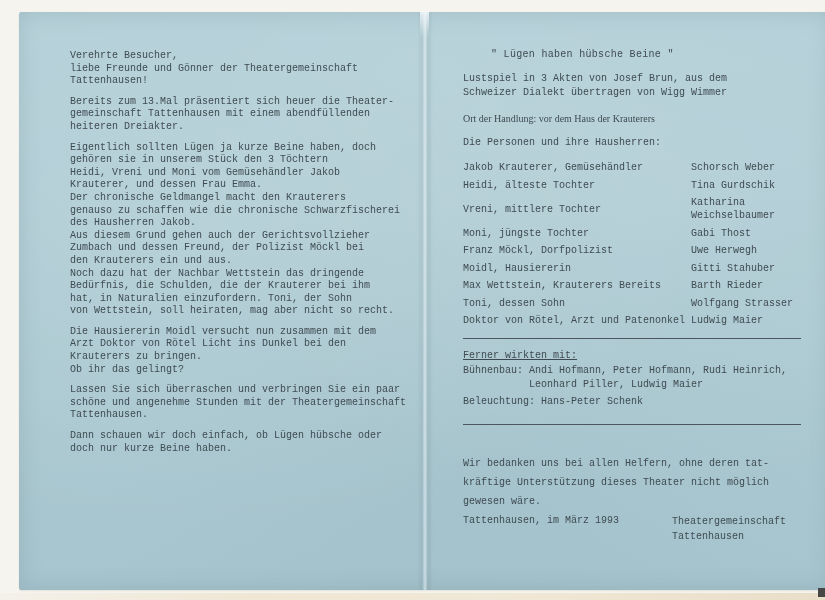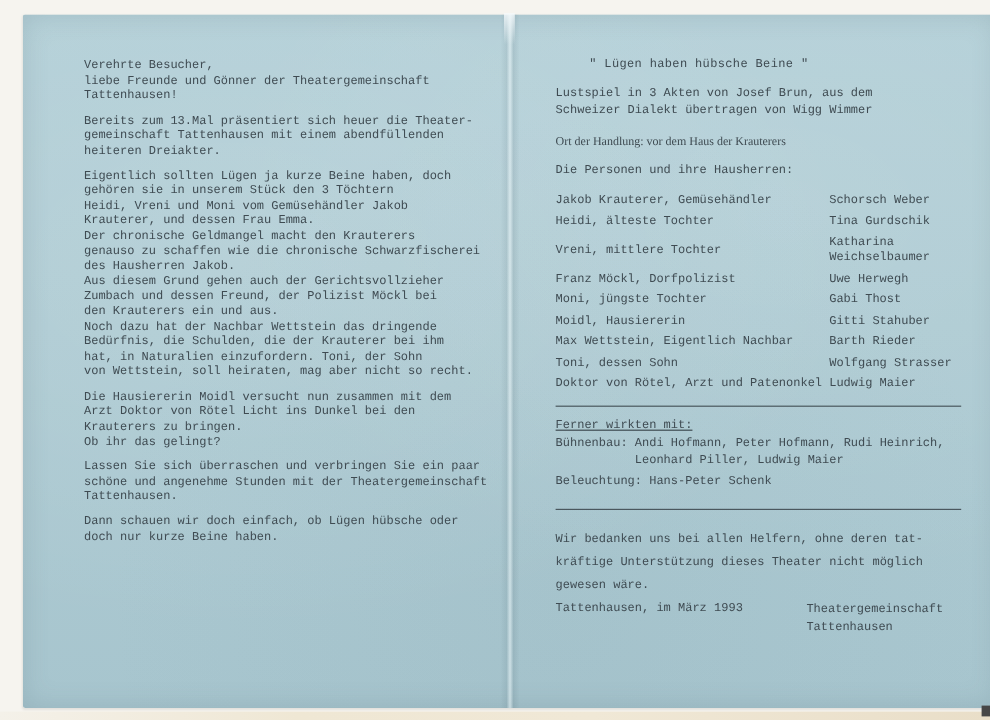--- a/index.html
+++ b/index.html
@@ -46,21 +46,21 @@
   .cast-heading { margin-top:11px; }
   .cast { margin-top:12px; }
   .cast-row { display:flex; align-items:center; margin-bottom:4.5px; }
   .cast-role { width:228px; flex:none; white-space:pre; }
   .cast-actor { white-space:pre; }
   .rule { width:338px; border-top:1px solid #4a575e; height:0; }
   .rule-top { margin-top:11px; }
   .rule-bottom { margin-top:15px; }
   .crew-heading { margin-top:10px;text-decoration:underline; }
   .crew-line { white-space:pre; margin-top:2px; line-height:14px; margin-bottom:3px; }
-  .thanks { white-space:pre; margin-top:16px; line-height:19px; }
+  .thanks { white-space:pre; margin-top:29px; line-height:19px; }
   .dateline { position:relative; margin-top:3px; height:32px; }
   .signature { position:absolute; left:209px; top:0; white-space:pre; line-height:15px; }
   .bottom-strip {
     position:absolute; left:0; right:0; bottom:0; height:7px;
     background:linear-gradient(90deg,#f4f1e9 0%,#efe7d4 30%,#f0e8d6 60%,#e9dec8 100%);
   }
   .corner-speck { position:absolute; right:0; bottom:3px; width:7px; height:9px; background:#474747; }
 </style>
 </head>
 <body>
@@ -127,37 +127,37 @@
           <span class="cast-actor">Tina Gurdschik</span>
         </div>
 
         <div class="cast-row">
           <span class="cast-role">Vreni, mittlere Tochter</span>
           <span class="cast-actor">Katharina
 Weichselbaumer</span>
         </div>
 
         <div class="cast-row">
-          <span class="cast-role">Franz Möckl, Dorfpolizist</span>
-          <span class="cast-actor">Uwe Herwegh</span>
+          <span class="cast-role">Moni, jüngste Tochter</span>
+          <span class="cast-actor">Gabi Thost</span>
         </div>
 
         <div class="cast-row">
-          <span class="cast-role">Moni, jüngste Tochter</span>
-          <span class="cast-actor">Gabi Thost</span>
+          <span class="cast-role">Franz Möckl, Dorfpolizist</span>
+          <span class="cast-actor">Uwe Herwegh</span>
         </div>
 
 
         <div class="cast-row">
           <span class="cast-role">Moidl, Hausiererin</span>
           <span class="cast-actor">Gitti Stahuber</span>
         </div>
 
         <div class="cast-row">
-          <span class="cast-role">Max Wettstein, Eigentlich Nachbar</span>
+          <span class="cast-role">Max Wettstein, Krauterers Bereits</span>
           <span class="cast-actor">Barth Rieder</span>
         </div>
 
         <div class="cast-row">
           <span class="cast-role">Toni, dessen Sohn</span>
           <span class="cast-actor">Wolfgang Strasser</span>
         </div>
 
         <div class="cast-row">
           <span class="cast-role">Doktor von Rötel, Arzt und Patenonkel</span>

